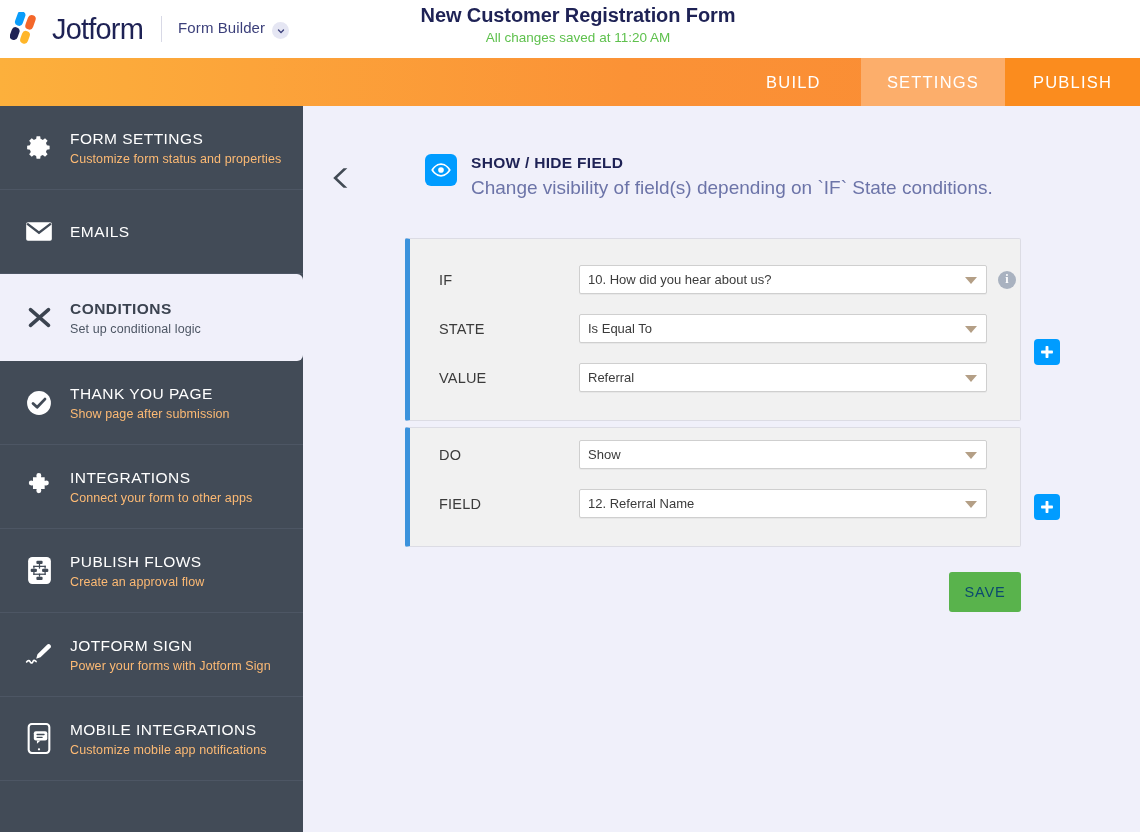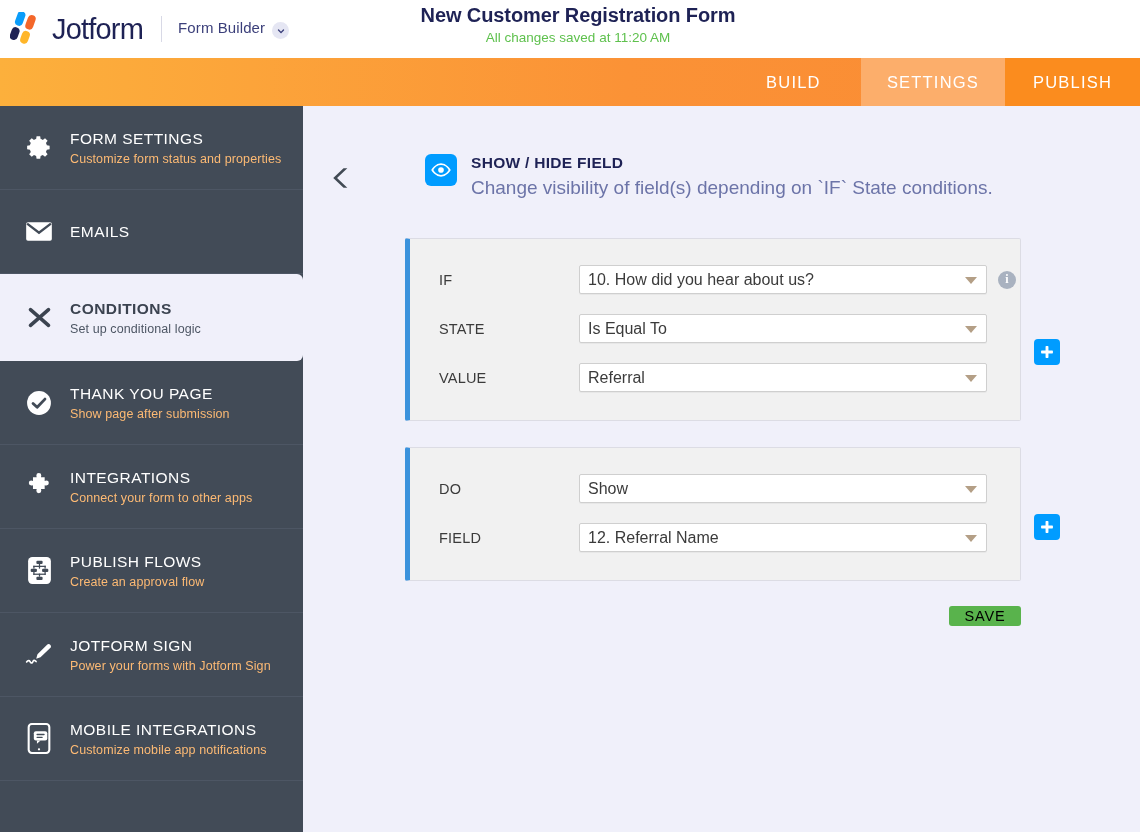--- a/index.html
+++ b/index.html
@@ -117,36 +117,36 @@
   }
 
   
   .cond-row { position: relative; margin: 0 0 0 102px; }
   .card {
     width: 616px; background: #f1f1f1;
     border: 1px solid #dcdce4; border-left: 5px solid #3b92dc;
     border-radius: 2px;
   }
   .card.if-card { margin-top: 39px; padding: 22px 0 24px 0; }
-  .card.do-card { margin-top: 26px; padding: 22px 0 24px 0; }
+  .card.do-card { margin-top: 6px; padding: 8px 0 24px 0; }
   .field-row {
     display: flex; align-items: center; height: 37px; margin-bottom: 12px;
     padding-left: 29px;
   }
   .field-row:last-child { margin-bottom: 0; }
   .field-label {
     width: 140px; min-width: 140px;
     font-size: 14.5px; color: #3b3b3b; letter-spacing: 0.2px;
   }
   .select-box {
     position: relative; width: 408px; height: 29px;
     background: #ffffff; border: 1px solid #cfcfcf; border-radius: 2px;
     box-shadow: 0 1px 0 rgba(0,0,0,0.04);
     display: flex; align-items: center; padding: 0 28px 0 8px;
-    font-size: 16px; color: #3b3b3b;
+    font-size: 13px; color: #3b3b3b;
   }
   .sel-caret {
     position: absolute; right: 9px; top: 50%; margin-top: -3px;
     width: 0; height: 0;
     border-left: 6px solid transparent; border-right: 6px solid transparent;
     border-top: 7px solid #b49f86;
   }
   .info-dot {
     width: 18px; height: 18px; border-radius: 50%;
     background: #a9b2c0; margin-left: 11px;
@@ -157,22 +157,22 @@
   .plus-btn {
     position: absolute; width: 26px; height: 26px; border-radius: 4px;
     background: #009cff;
     display: flex; align-items: center; justify-content: center;
   }
   .plus-btn.p1 { left: 629px; top: 101px; }
   .plus-btn.p2 { left: 629px; top: 67px; }
 
   .save-wrap { margin: 25px 0 0 102px; width: 616px; display: flex; justify-content: flex-end; }
   .save-btn {
-    width: 72px; height: 20px; background: #59b34c; border: none; border-radius: 3px;
-    color: #000000; font-size: 14.5px; letter-spacing: 0.8px;
+    width: 72px; height: 40px; background: #59b34c; border: none; border-radius: 3px;
+    color: #0c4a6e; font-size: 14.5px; letter-spacing: 0.8px;
     font-family: "Liberation Sans", sans-serif; cursor: pointer;
   }
 </style>
 </head>
 <body>
 
 <div class="topbar">
   <div class="logo-wrap">
     <div class="logo-mark">
       <svg viewBox="0 0 34 34" width="34" height="34">

